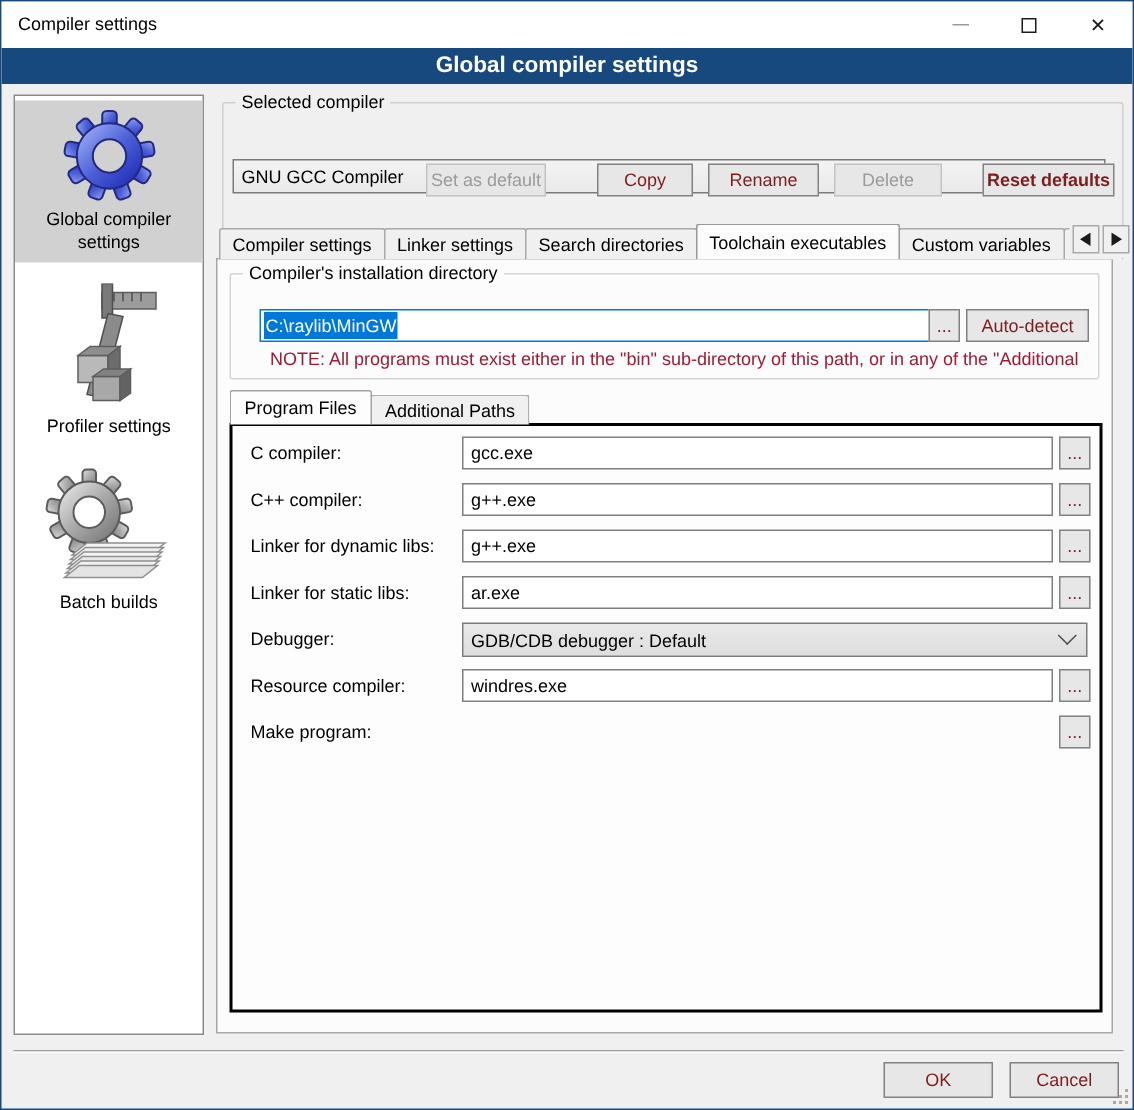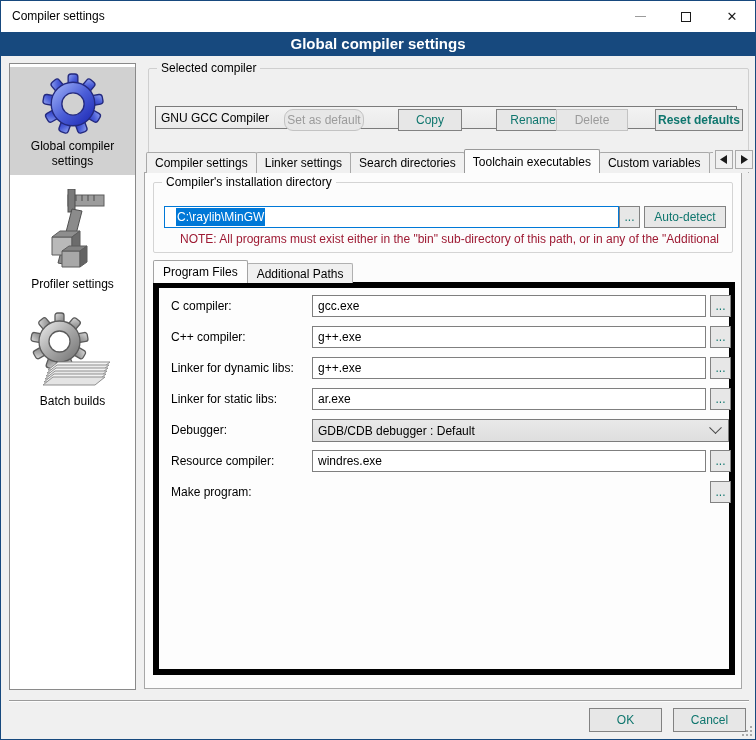--- a/index.html
+++ b/index.html
@@ -30,21 +30,21 @@
   .side-label { text-align:center; line-height:15px; margin-top:4px; }
   .side-item + .side-item { margin-top:8px; }
 
   
   .groupbox { position:absolute; border:1px solid #cfcfcf; border-radius:2px; }
   .group-label { position:absolute; top:-8px; left:8px; background:#f0f0f0; padding:0 4px; line-height:15px; }
   .groupbox.on-white .group-label { background:#fcfcfc; }
 
   
   .btn { position:absolute; height:22px; background:#e7e7e7; border:1px solid #828282;
-         display:flex; align-items:center; justify-content:center; font-size:12px; color:#0f766e; }
+         display:flex; align-items:center; justify-content:center; font-size:12px; color:#7f1d1d; }
   .btn.disabled { border-color:#c3c3c3; color:#9b9b9b; }
 
   
   .combo { position:absolute; height:23px; border:1px solid #7b7b7b;
            background:linear-gradient(#f3f3f3,#eaeaea); display:flex; align-items:center; }
   .combo .val { padding-left:5px; flex:1; overflow:hidden; white-space:nowrap; }
   .chev { width:9px; height:9px; margin-right:8px; border-right:1.6px solid #4a4a4a;
           border-bottom:1.6px solid #4a4a4a; transform:rotate(45deg) translate(-2px,-2px); }
 
   
@@ -60,36 +60,36 @@
                 background:#f0f0f0; padding-left:2px; z-index:5; }
   .arrow-btn { width:18px; height:19px; background:#f0f0f0; border:1px solid #a9a9a9;
                display:flex; align-items:center; justify-content:center; }
 
   
   .outer-page { position:absolute; left:143px; top:171px; width:598px; height:517px;
                 background:#fcfcfc; border:1px solid #a7a7a7; z-index:2; }
 
   
   .dir-group { left:8px; top:9px; width:580px; height:71px; border-color:#d4d4d4; }
-  .dir-input { position:absolute; left:10px; top:23px; width:455px; height:22px;
+  .dir-input { position:absolute; left:19px; top:23px; width:455px; height:22px;
                background:#fff; border:1px solid #0078d7; display:flex; align-items:center;
-               padding-left:11px; overflow:hidden; white-space:nowrap; }
+               padding-left:2px; overflow:hidden; white-space:nowrap; }
   .dir-input .sel { background:#0078d7; color:#fff; padding:2px 1px; }
   .dir-note { position:absolute; left:6px; top:49px; width:572px; color:#9e1b34;
               white-space:nowrap; overflow:hidden;margin-left:20px; }
 
   
   .subtabs { position:absolute; left:8px; top:87px; display:flex; align-items:flex-end;
              height:23px; z-index:3; }
   .subtab { height:20px; padding:0 9px; background:#f0f0f0; border:1px solid #b0b0b0;
             border-bottom:none; border-radius:2px 2px 0 0; display:flex; align-items:center; }
   .subtab + .subtab { margin-left:-1px; }
   .subtab.active { height:23px; background:#fdfdfd; border-color:#a3a3a3; z-index:4; position:relative; }
   .inner-page { position:absolute; left:8px; top:109px; width:582px; height:393px;
-                background:#fdfdfd; border:6px solid #000000; z-index:2;padding-left:9px; }
+                background:#fdfdfd; border:2px solid #000000; z-index:2;padding-left:9px; }
 
   
   .frow { position:absolute; left:0; width:100%; height:23px; }
   .frow .flabel { position:absolute; left:12px; top:0; line-height:22px; }
   .finput { position:absolute; left:153px; top:0; width:394px; height:22px; background:#fff;
             border:1px solid #7f7f7f; display:flex; align-items:center; padding-left:5px;
             white-space:nowrap; overflow:hidden; }
   .fbrowse { left:551px; top:0; width:21px; }
   .fcombo { left:153px; width:417px; height:23px; background:linear-gradient(#e9e9e9,#dedede); }
 
@@ -212,23 +212,23 @@
       <div class="side-label">Batch builds</div>
     </div>
   </div>
 
   <div class="groupbox" style="left:147px; top:67px; width:601px; height:86px;padding-left:44px;">
     <div class="group-label">Selected compiler</div>
     <div class="combo" style="left:6px; top:17px; width:582px;margin-top:20px;">
       <div class="val">GNU GCC Compiler</div>
       <div class="chev"></div>
     </div>
-    <div class="btn disabled" style="left:135px; top:40px; width:80px;border-radius:9px;">Set as default</div>
+    <div class="btn disabled" style="left:135px; top:40px; width:80px;">Set as default</div>
     <div class="btn" style="left:249px; top:40px; width:64px;">Copy</div>
-    <div class="btn" style="left:323px; top:40px; width:74px;margin-left:24px;">Rename</div>
+    <div class="btn" style="left:323px; top:40px; width:74px;">Rename</div>
     <div class="btn disabled" style="left:407px; top:40px; width:72px;">Delete</div>
     <div class="btn" style="left:506px; top:40px; width:88px;font-weight:bold;">Reset defaults</div>
   </div>
 
   <div class="tabstrip">
     <div class="tab">Compiler settings</div>
     <div class="tab">Linker settings</div>
     <div class="tab">Search directories</div>
     <div class="tab active">Toolchain executables</div>
     <div class="tab">Custom variables</div>

